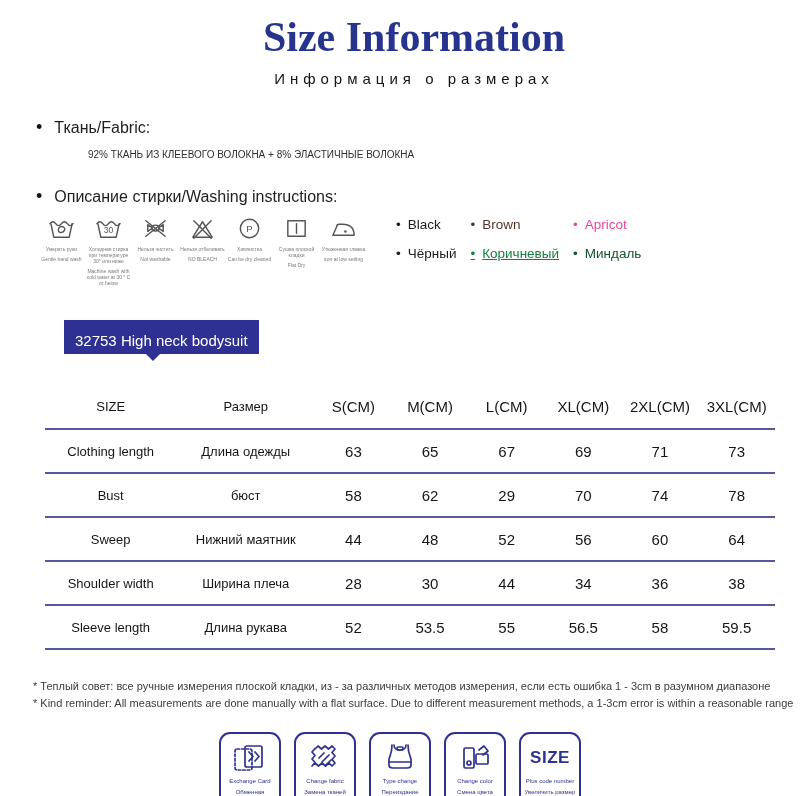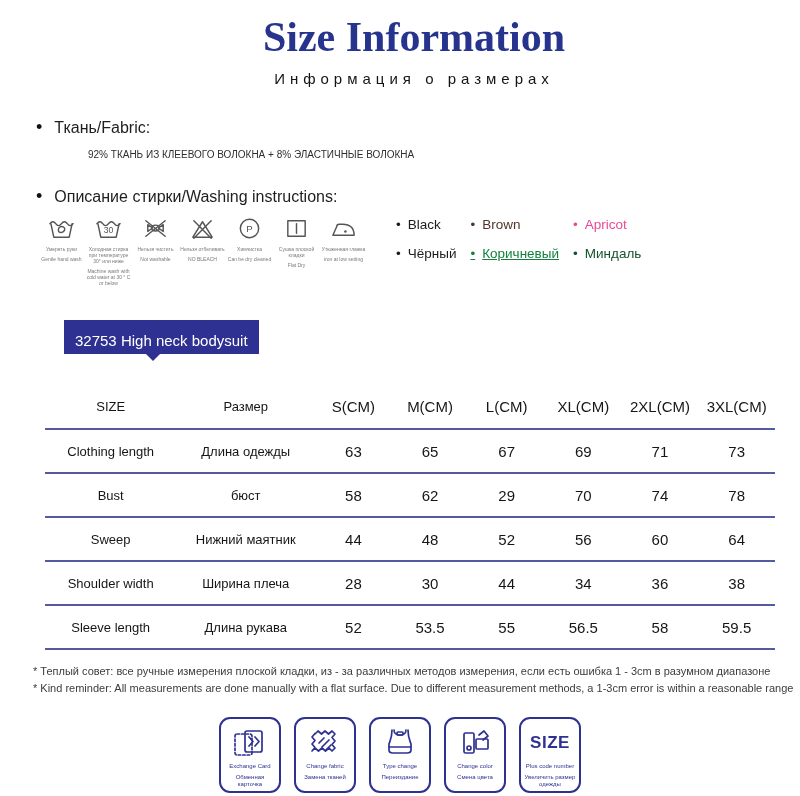--- a/index.html
+++ b/index.html
@@ -28,21 +28,21 @@
   
   table.sizes{border-collapse:collapse;margin:30px 0 0 45px;width:730px;table-layout:fixed;}
   table.sizes th,table.sizes td{font-weight:normal;text-align:center;color:#161616;border-bottom:2px solid #555a9e;}
   table.sizes thead th{height:42px;font-size:15px;}
   table.sizes thead th.c0{font-size:13px;}
   table.sizes thead th.c1{font-size:13px;}
   table.sizes tbody td{height:40px;font-size:15px;}
   table.sizes tbody td.lab{font-size:13px;text-align:center;}
   col.c0{width:18%;} col.c1{width:19%;} col.cn{width:10.5%;}
   
-  .notes{margin:13px 0 0 33px;font-size:11px;color:#3c3c3c;line-height:17px;}
+  .notes{margin:28px 0 0 33px;font-size:11px;color:#3c3c3c;line-height:17px;}
   
   .cards{margin-top:20px;display:flex;justify-content:center;gap:13px;}
   .card{width:62px;height:76px;border:2px solid #2e3192;border-radius:11px;display:flex;flex-direction:column;align-items:center;padding-top:7px;box-sizing:border-box;}
   .card svg{width:40px;height:34px;flex:none;}
   .card .cap{margin-top:3px;font-size:6px;line-height:7.5px;color:#2e3192;text-align:center;width:54px;}
   .card .big{font-size:17px;font-weight:bold;letter-spacing:0.5px;color:#2e3192;line-height:30px;height:34px;display:flex;align-items:center;}
   .ic{stroke:#555;fill:none;stroke-width:1.5;stroke-linecap:round;stroke-linejoin:round;}
   .icb{stroke:#2e3192;fill:none;stroke-width:1.7;stroke-linecap:round;stroke-linejoin:round;}
 </style>
 </head>

